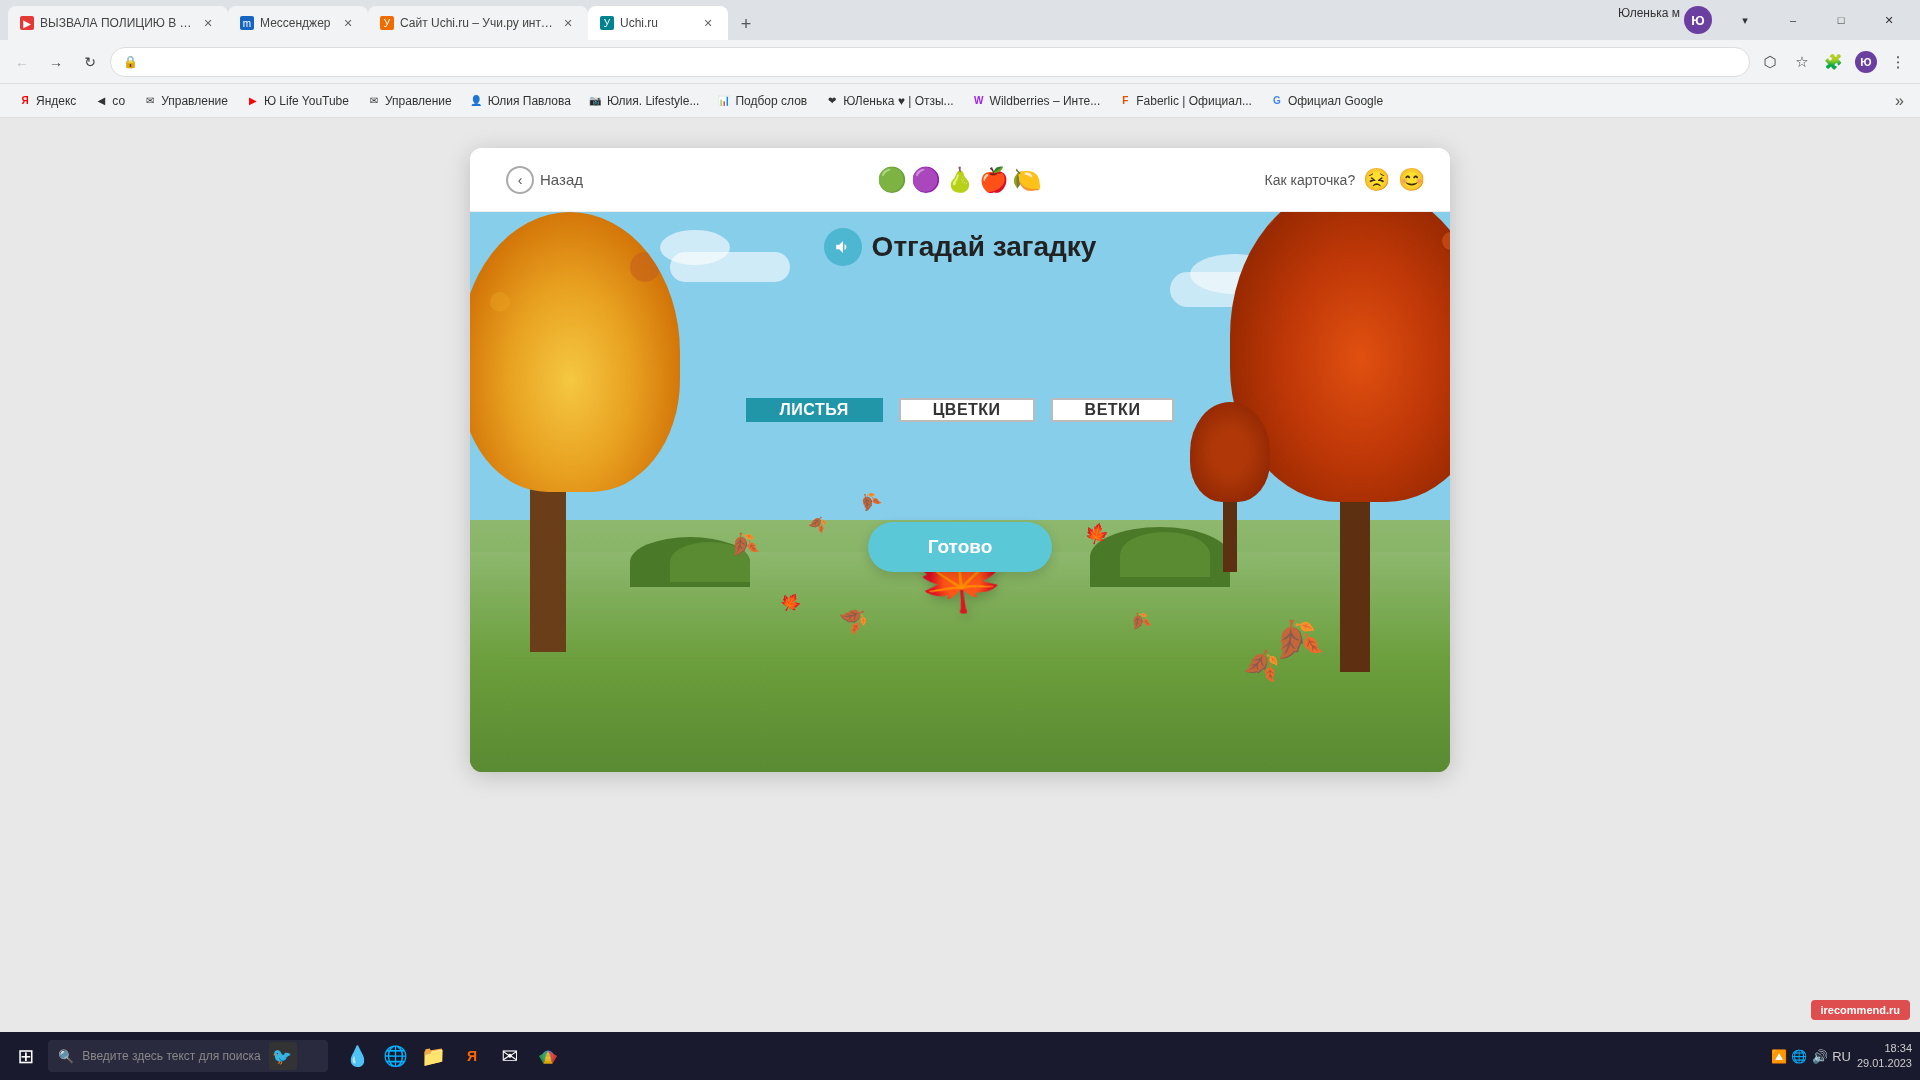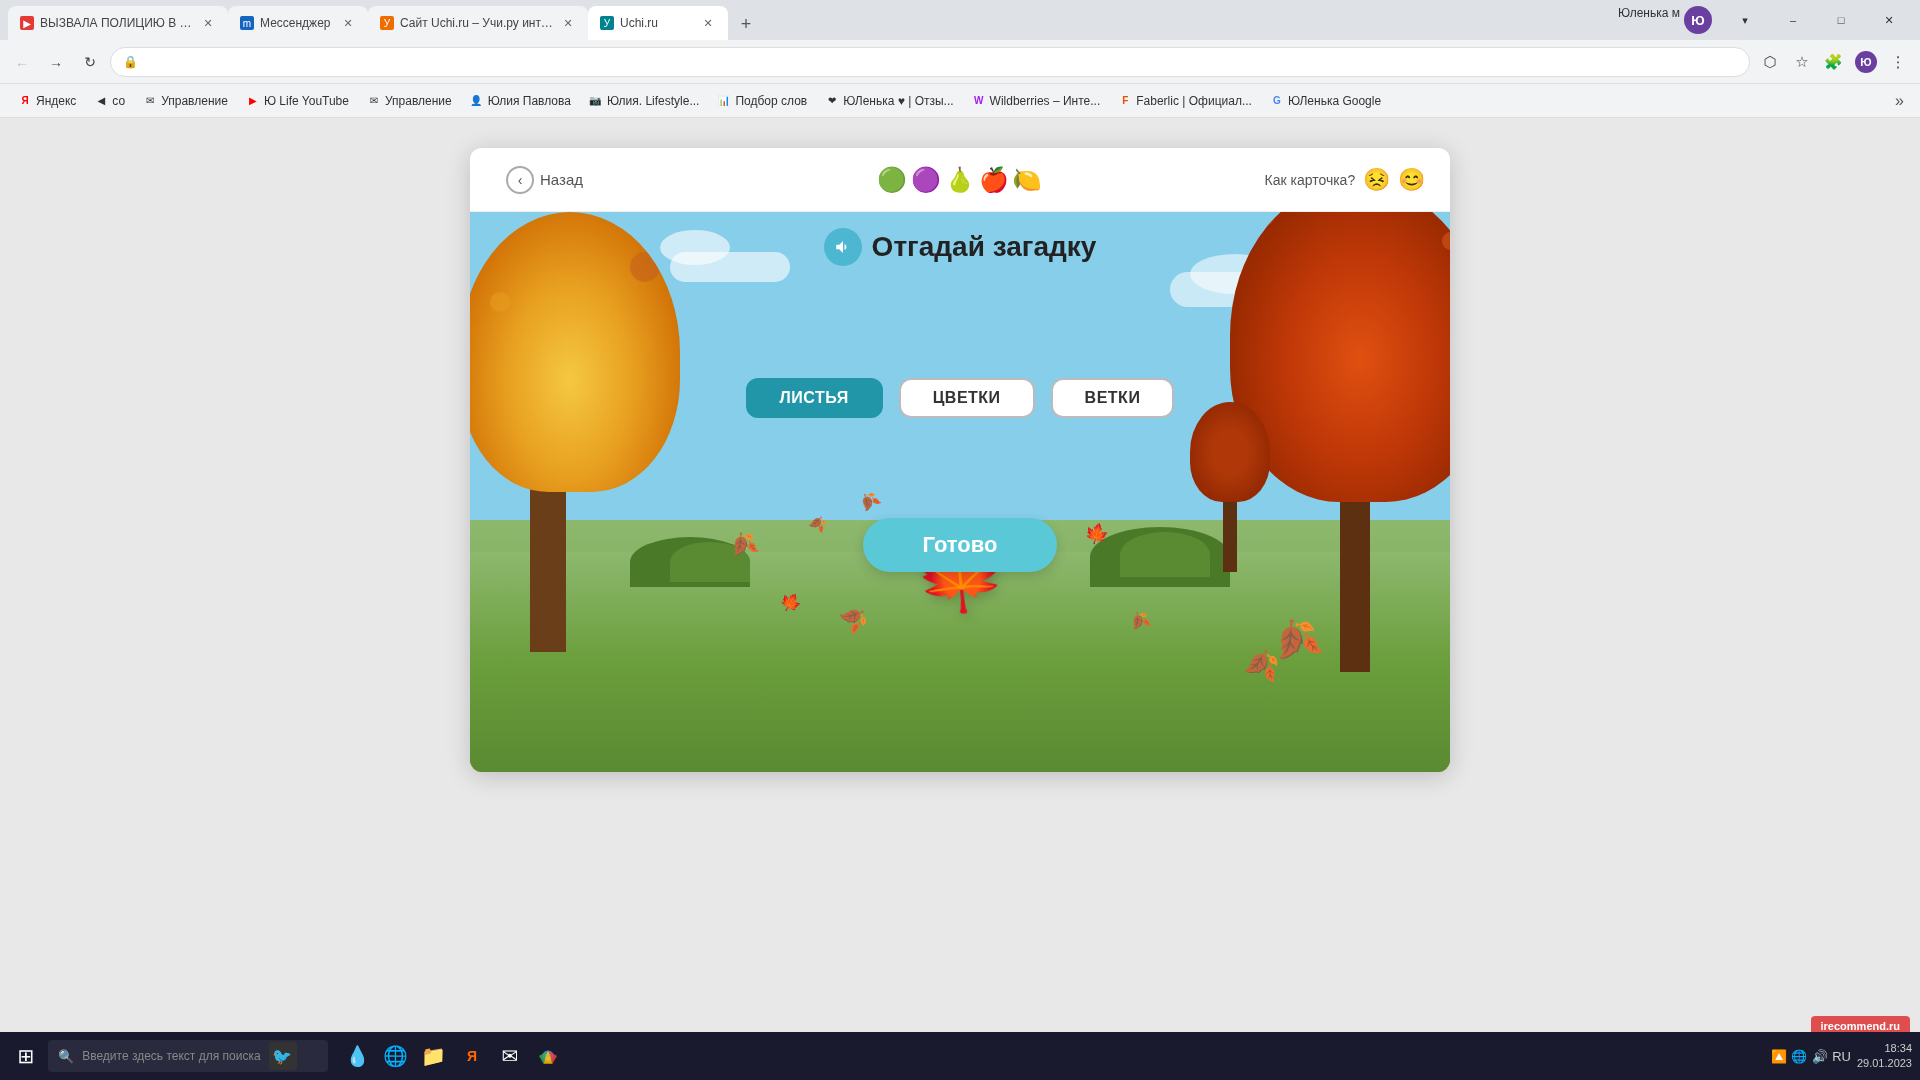--- a/index.html
+++ b/index.html
@@ -367,46 +367,47 @@
       cursor: pointer;
       flex-shrink: 0;
     }
 
     .answer-buttons {
       display: flex;
       gap: 16px;
       margin-top: 4px;
     }
     .answer-btn {
-      padding: 9px 32px;
-      border-radius: 12px;
+      padding: 1px 32px;
+      border-radius: 0;
       font-size: 16px;
       font-weight: 600;
       cursor: pointer;
       text-transform: uppercase;
       letter-spacing: 0.5px;
       border: 2px solid #bbb;
       background: #fff;
       color: #333;
       transition: all 0.15s;
+      margin-top: 20px;
     }
     .answer-btn.selected {
       background: #2196a8;
       border-color: #2196a8;
       color: #fff;
     }
 
     .done-btn {
       margin-top: 80px;
       padding: 14px 60px;
       background: #5bc8d8;
       color: #fff;
       border: none;
       border-radius: 30px;
-      font-size: 22px;
+      font-size: 19px;
       font-weight: 600;
       cursor: pointer;
       box-shadow: 0 4px 12px rgba(0,0,0,0.15);
     }
 
     
     .taskbar {
       position: absolute;
       bottom: 0;
       left: 0;
@@ -469,21 +470,21 @@
       display: flex;
       align-items: center;
       gap: 4px;
       font-size: 13px;
       color: #ccc;
     }
 
     
     .watermark {
       position: absolute;
-      bottom: 44px;
+      bottom: 60px;
       right: 10px;
       background: rgba(220,50,50,0.85);
       color: #fff;
       font-size: 11px;
       padding: 4px 10px;
       border-radius: 4px;
       font-weight: bold;
       z-index: 50;
     }
   </style>
@@ -585,21 +586,21 @@
     <div class="bookmark-item">
       <span class="bm-favicon" style="color:#a020f0;font-weight:bold;">W</span>
       <span>Wildberries – Инте...</span>
     </div>
     <div class="bookmark-item">
       <span class="bm-favicon" style="color:#e65100;font-weight:bold;">F</span>
       <span>Faberlic | Официал...</span>
     </div>
     <div class="bookmark-item">
       <span class="bm-favicon" style="color:#4285f4;font-weight:bold;">G</span>
-      <span>ЮЛенька Google</span>
+      <span>Официал Google</span>
     </div>
     <div class="bookmark-item bookmarks-more">»</div>
   </div>
 
   <div class="page-content">
 
     <div class="app-window">
 
       <div class="app-header">
         <button class="back-btn">

